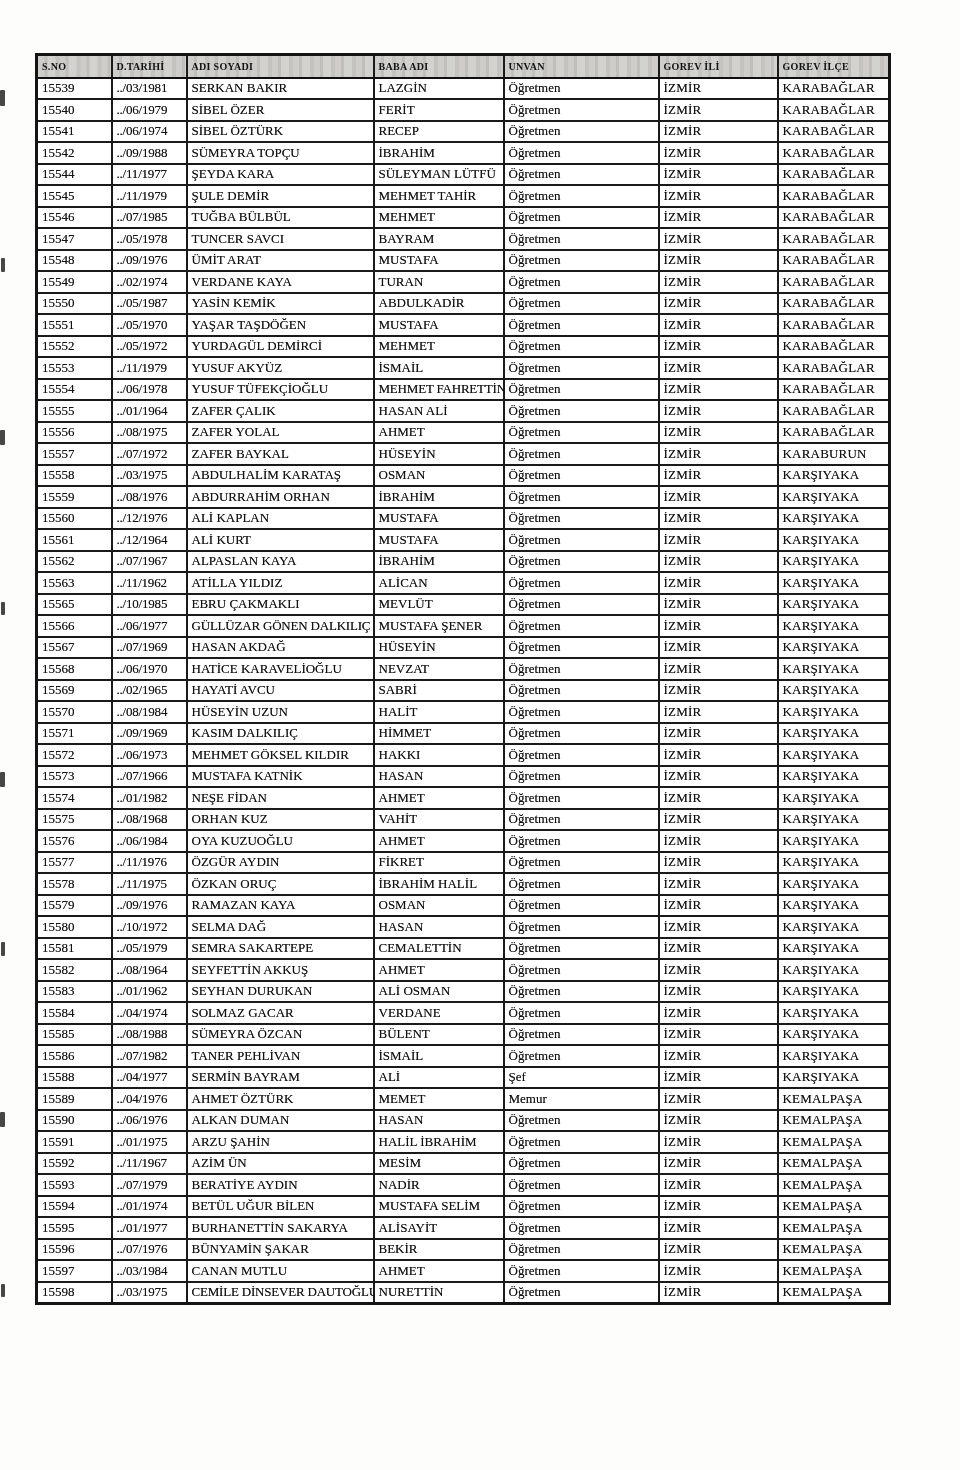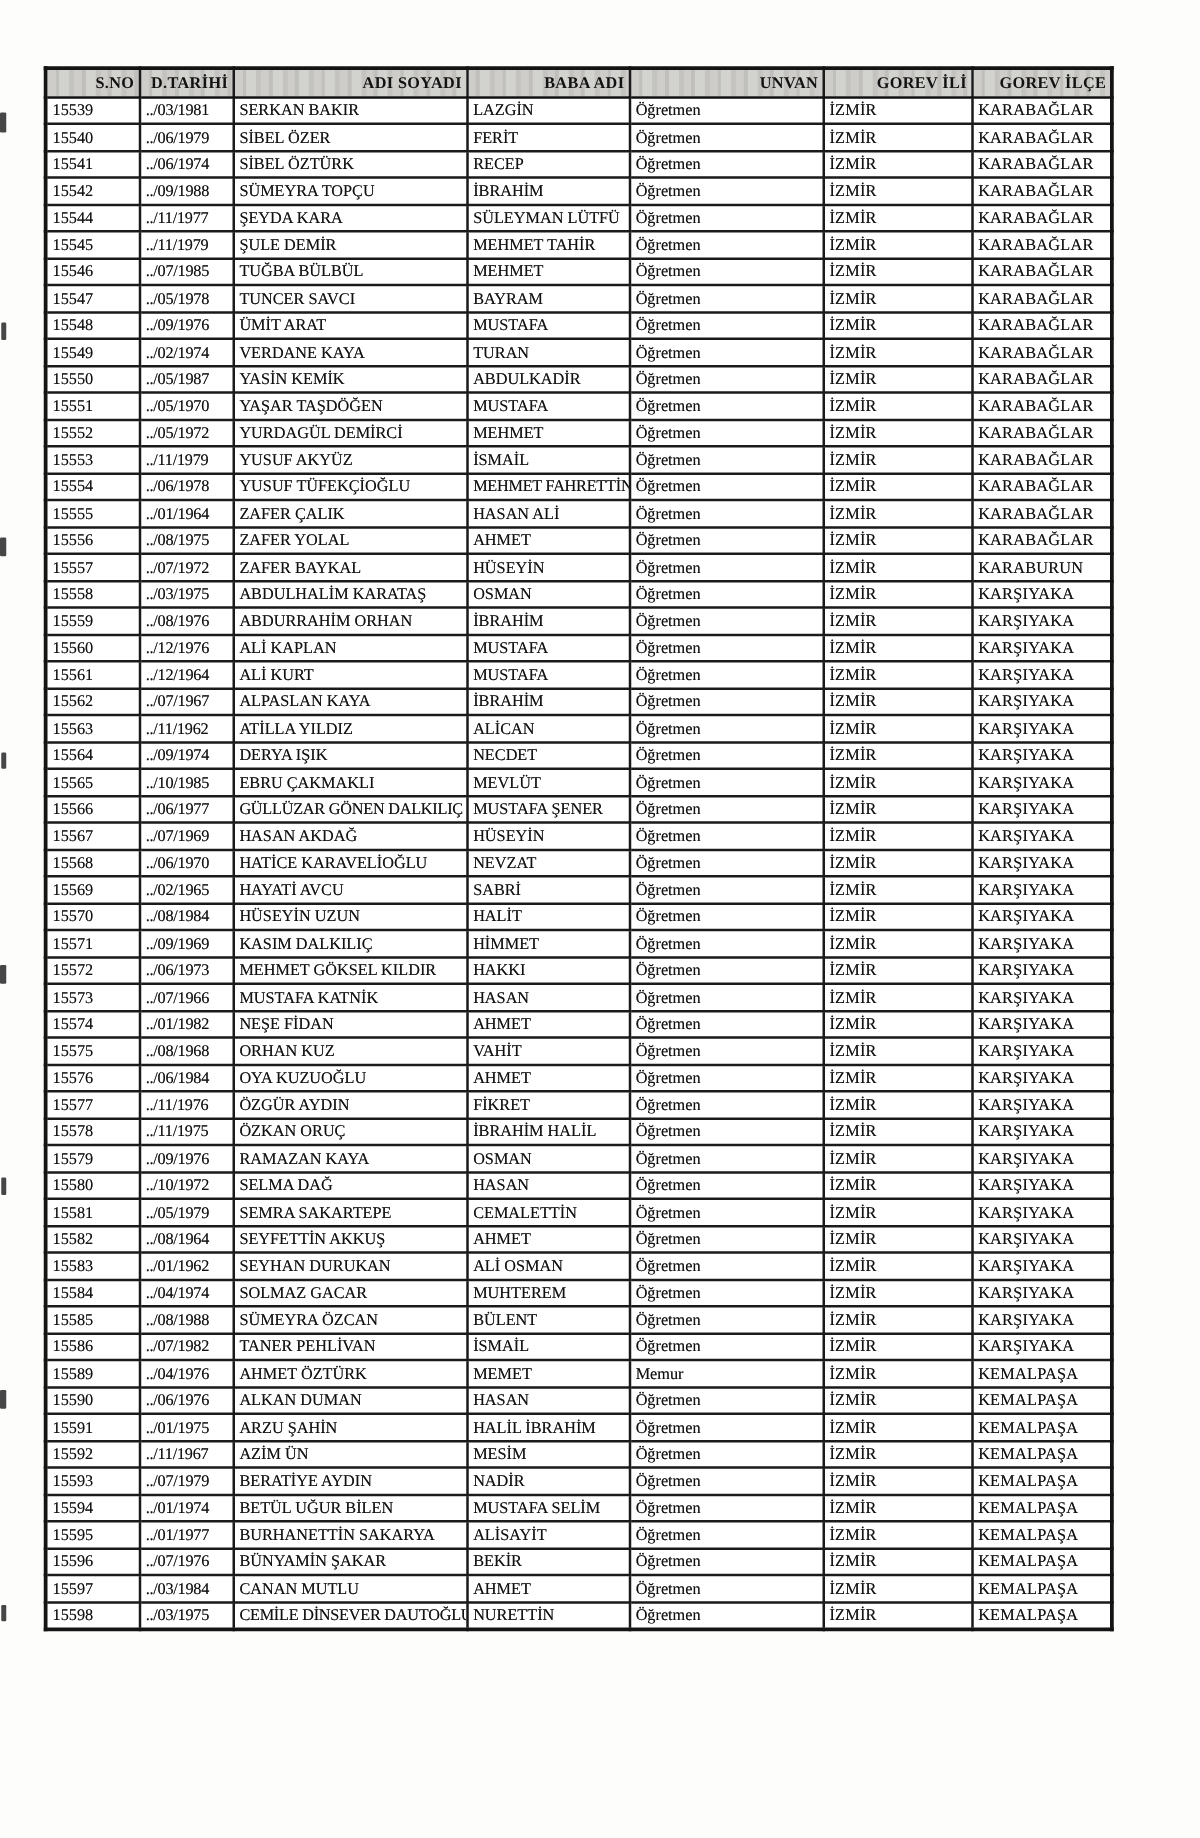--- a/index.html
+++ b/index.html
@@ -21,28 +21,27 @@
     box-sizing:border-box;
     overflow:hidden;white-space:nowrap;
     padding:0 3px 0 4px;
     color:#141414;
     text-align:left;
     vertical-align:middle;
   }
   table.doc{border:3px solid #161616;}
   table.doc th{
     height:23px;
-    font-size:13px;font-weight:bold;letter-spacing:.3px;
+    font-size:10px;font-weight:bold;letter-spacing:.3px;
     background:
       repeating-linear-gradient(90deg,
         rgba(0,0,0,0.06) 0 6px, rgba(0,0,0,0.12) 6px 9px,
         rgba(0,0,0,0.04) 9px 17px, rgba(0,0,0,0.10) 17px 21px),
       #d9d8d4;
     border-bottom:2px solid #111;
-    text-align:right;
   }
   table.doc td{
     height:21.5px;
     font-size:13px;
     background:#fefefe;
     text-shadow:0 0 .4px rgba(0,0,0,.55);
   }
   td.c-date{font-size:12.3px;letter-spacing:-.2px;margin-left:24px;}
   td.c-sno{font-size:12.8px;}
   td.c-unvan{font-size:12.6px;}
@@ -306,29 +305,20 @@
         <tr>
           <td class="c-sno">15563</td>
           <td class="c-date">../11/1962</td>
           <td class="c-name">ATİLLA YILDIZ</td>
           <td class="c-baba">ALİCAN</td>
           <td class="c-unvan">Öğretmen</td>
           <td class="c-il">İZMİR</td>
           <td class="c-ilce">KARŞIYAKA</td>
         </tr>
         <tr>
-          <td class="c-sno">15564</td>
-          <td class="c-date">../09/1974</td>
-          <td class="c-name">DERYA IŞIK</td>
-          <td class="c-baba">NECDET</td>
-          <td class="c-unvan">Öğretmen</td>
-          <td class="c-il">İZMİR</td>
-          <td class="c-ilce">KARŞIYAKA</td>
-        </tr>
-        <tr>
           <td class="c-sno">15565</td>
           <td class="c-date">../10/1985</td>
           <td class="c-name">EBRU ÇAKMAKLI</td>
           <td class="c-baba">MEVLÜT</td>
           <td class="c-unvan">Öğretmen</td>
           <td class="c-il">İZMİR</td>
           <td class="c-ilce">KARŞIYAKA</td>
         </tr>
         <tr>
           <td class="c-sno">15566</td>
@@ -489,40 +479,49 @@
           <td class="c-name">SEYHAN DURUKAN</td>
           <td class="c-baba">ALİ OSMAN</td>
           <td class="c-unvan">Öğretmen</td>
           <td class="c-il">İZMİR</td>
           <td class="c-ilce">KARŞIYAKA</td>
         </tr>
         <tr>
           <td class="c-sno">15584</td>
           <td class="c-date">../04/1974</td>
           <td class="c-name">SOLMAZ GACAR</td>
-          <td class="c-baba">MUHTEREM</td>
+          <td class="c-baba">VERDANE</td>
           <td class="c-unvan">Öğretmen</td>
           <td class="c-il">İZMİR</td>
           <td class="c-ilce">KARŞIYAKA</td>
         </tr>
         <tr>
           <td class="c-sno">15585</td>
           <td class="c-date">../08/1988</td>
           <td class="c-name">SÜMEYRA ÖZCAN</td>
           <td class="c-baba">BÜLENT</td>
           <td class="c-unvan">Öğretmen</td>
           <td class="c-il">İZMİR</td>
           <td class="c-ilce">KARŞIYAKA</td>
         </tr>
         <tr>
           <td class="c-sno">15586</td>
           <td class="c-date">../07/1982</td>
           <td class="c-name">TANER PEHLİVAN</td>
           <td class="c-baba">İSMAİL</td>
           <td class="c-unvan">Öğretmen</td>
+          <td class="c-il">İZMİR</td>
+          <td class="c-ilce">KARŞIYAKA</td>
+        </tr>
+        <tr>
+          <td class="c-sno">15588</td>
+          <td class="c-date">../04/1977</td>
+          <td class="c-name">SERMİN BAYRAM</td>
+          <td class="c-baba">ALİ</td>
+          <td class="c-unvan">Şef</td>
           <td class="c-il">İZMİR</td>
           <td class="c-ilce">KARŞIYAKA</td>
         </tr>
         <tr>
           <td class="c-sno">15589</td>
           <td class="c-date">../04/1976</td>
           <td class="c-name">AHMET ÖZTÜRK</td>
           <td class="c-baba">MEMET</td>
           <td class="c-unvan">Memur</td>
           <td class="c-il">İZMİR</td>

